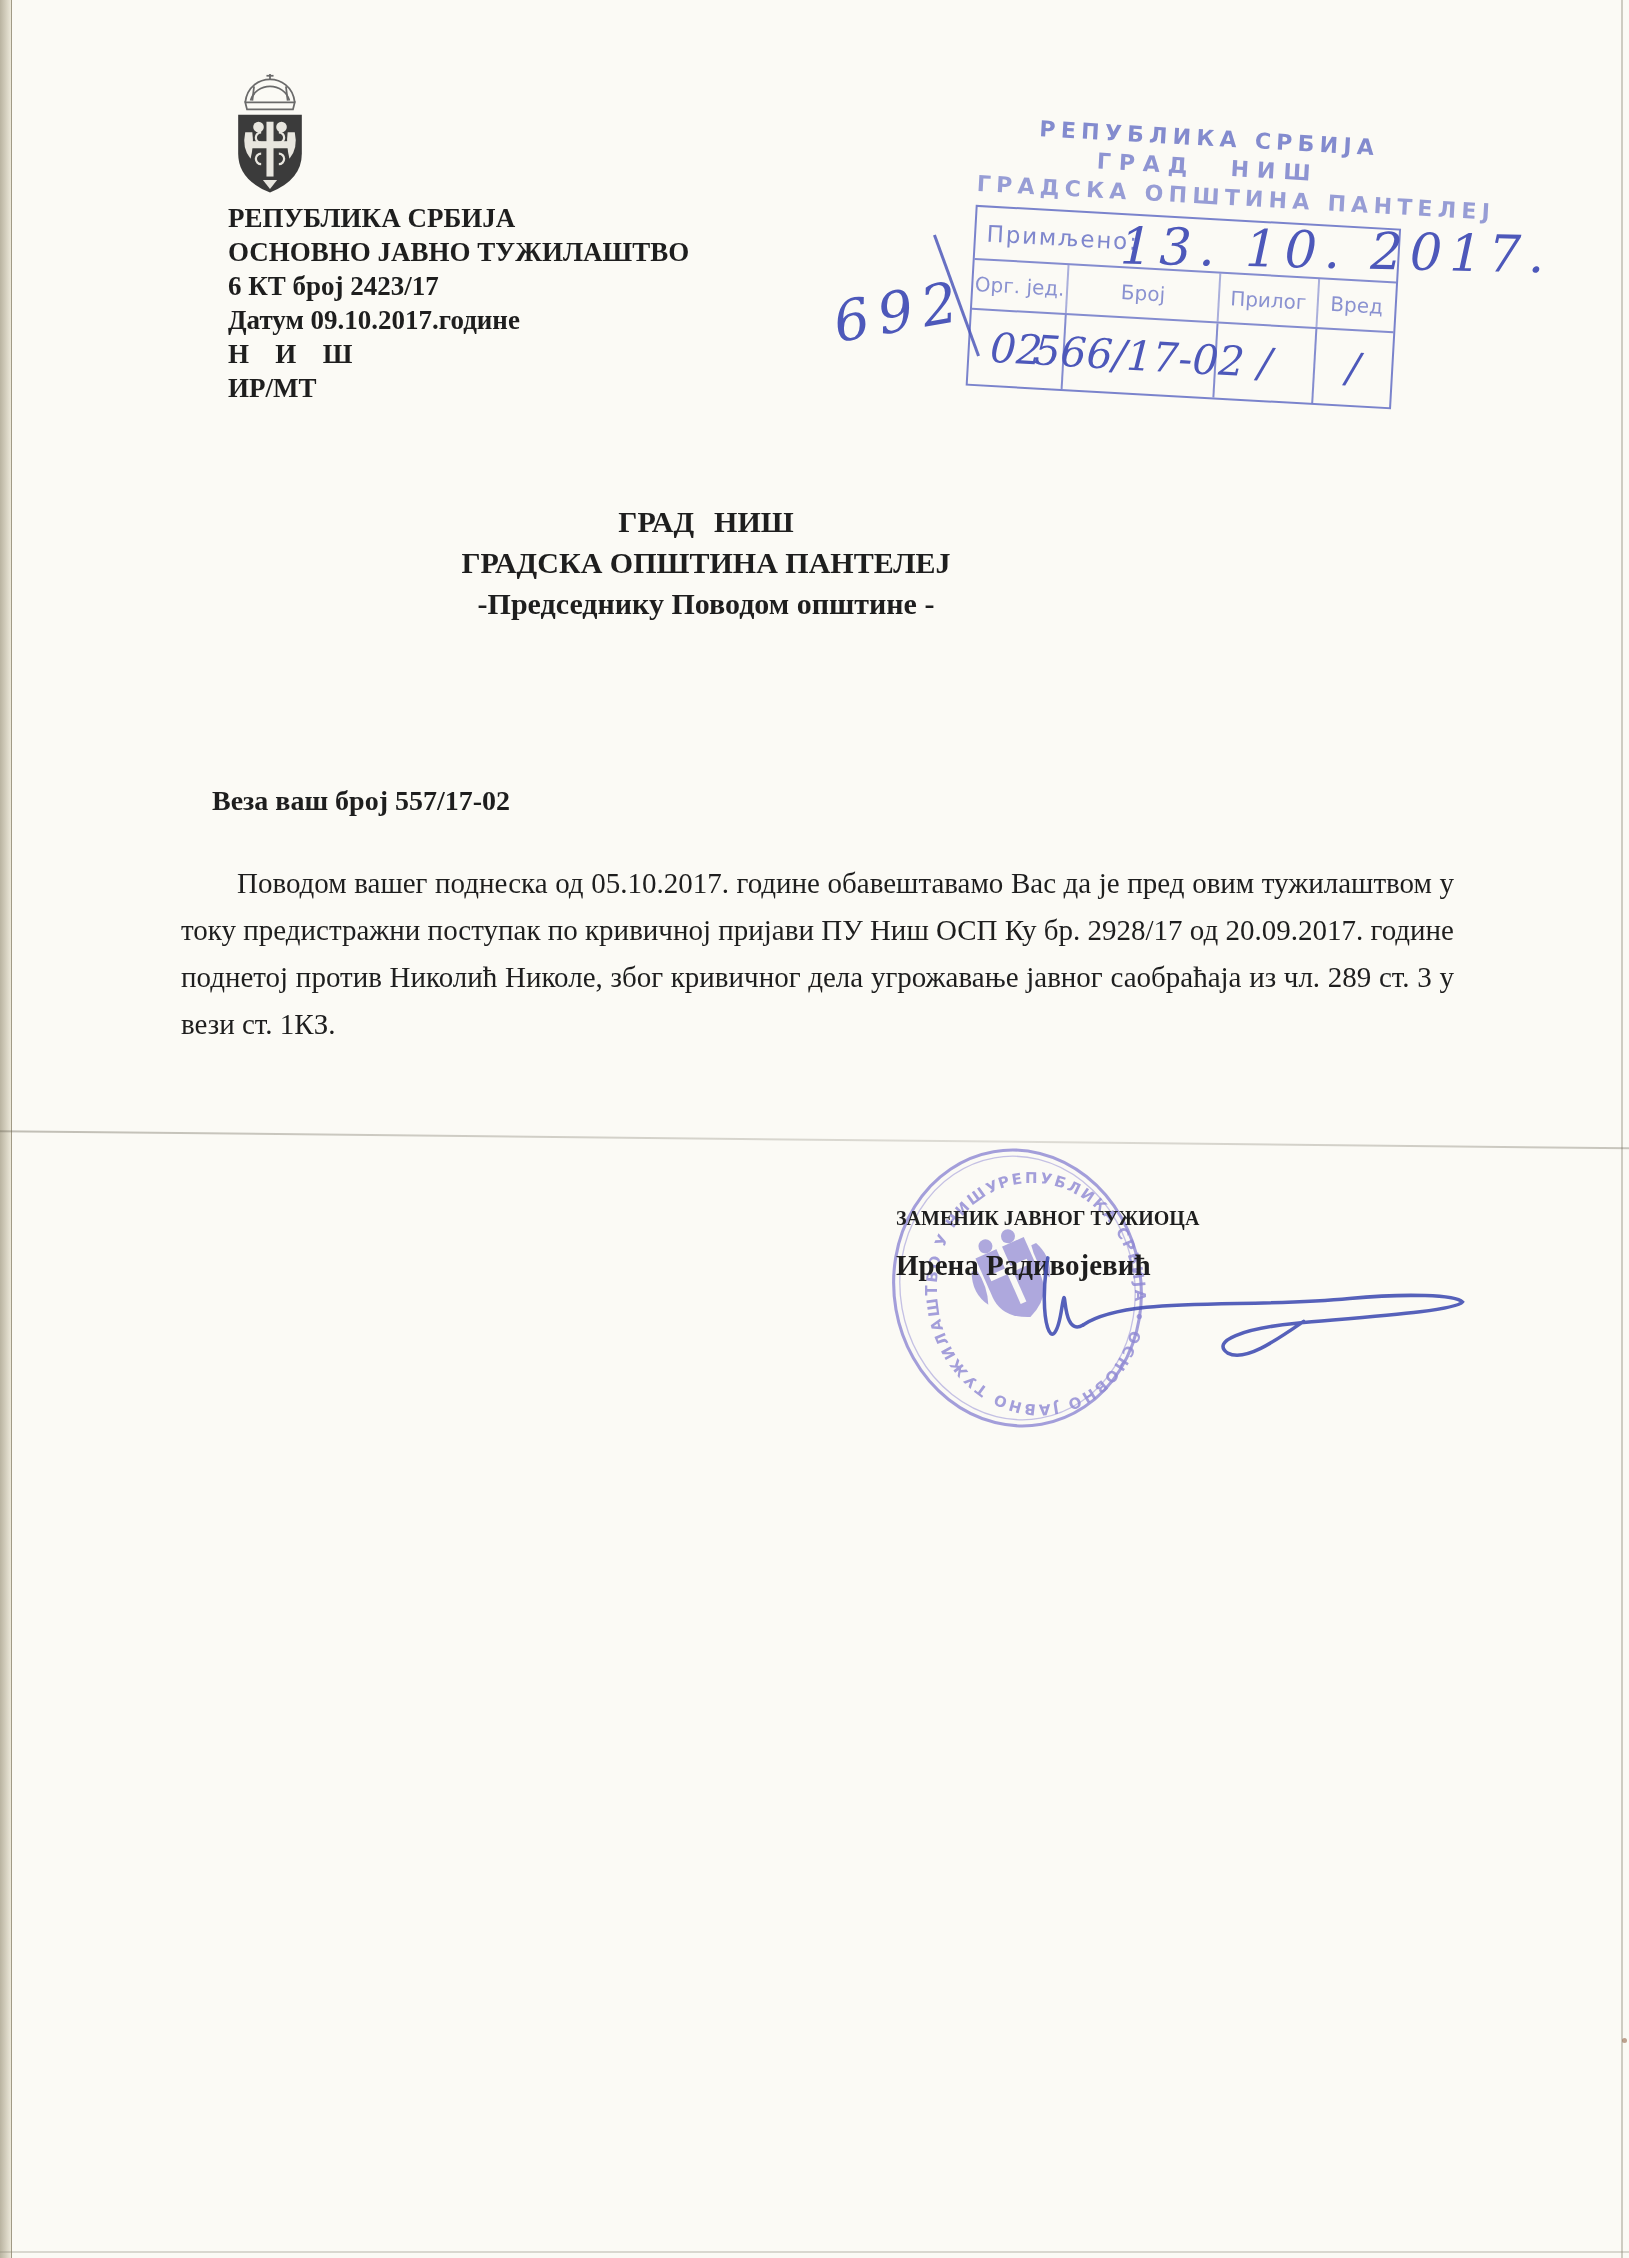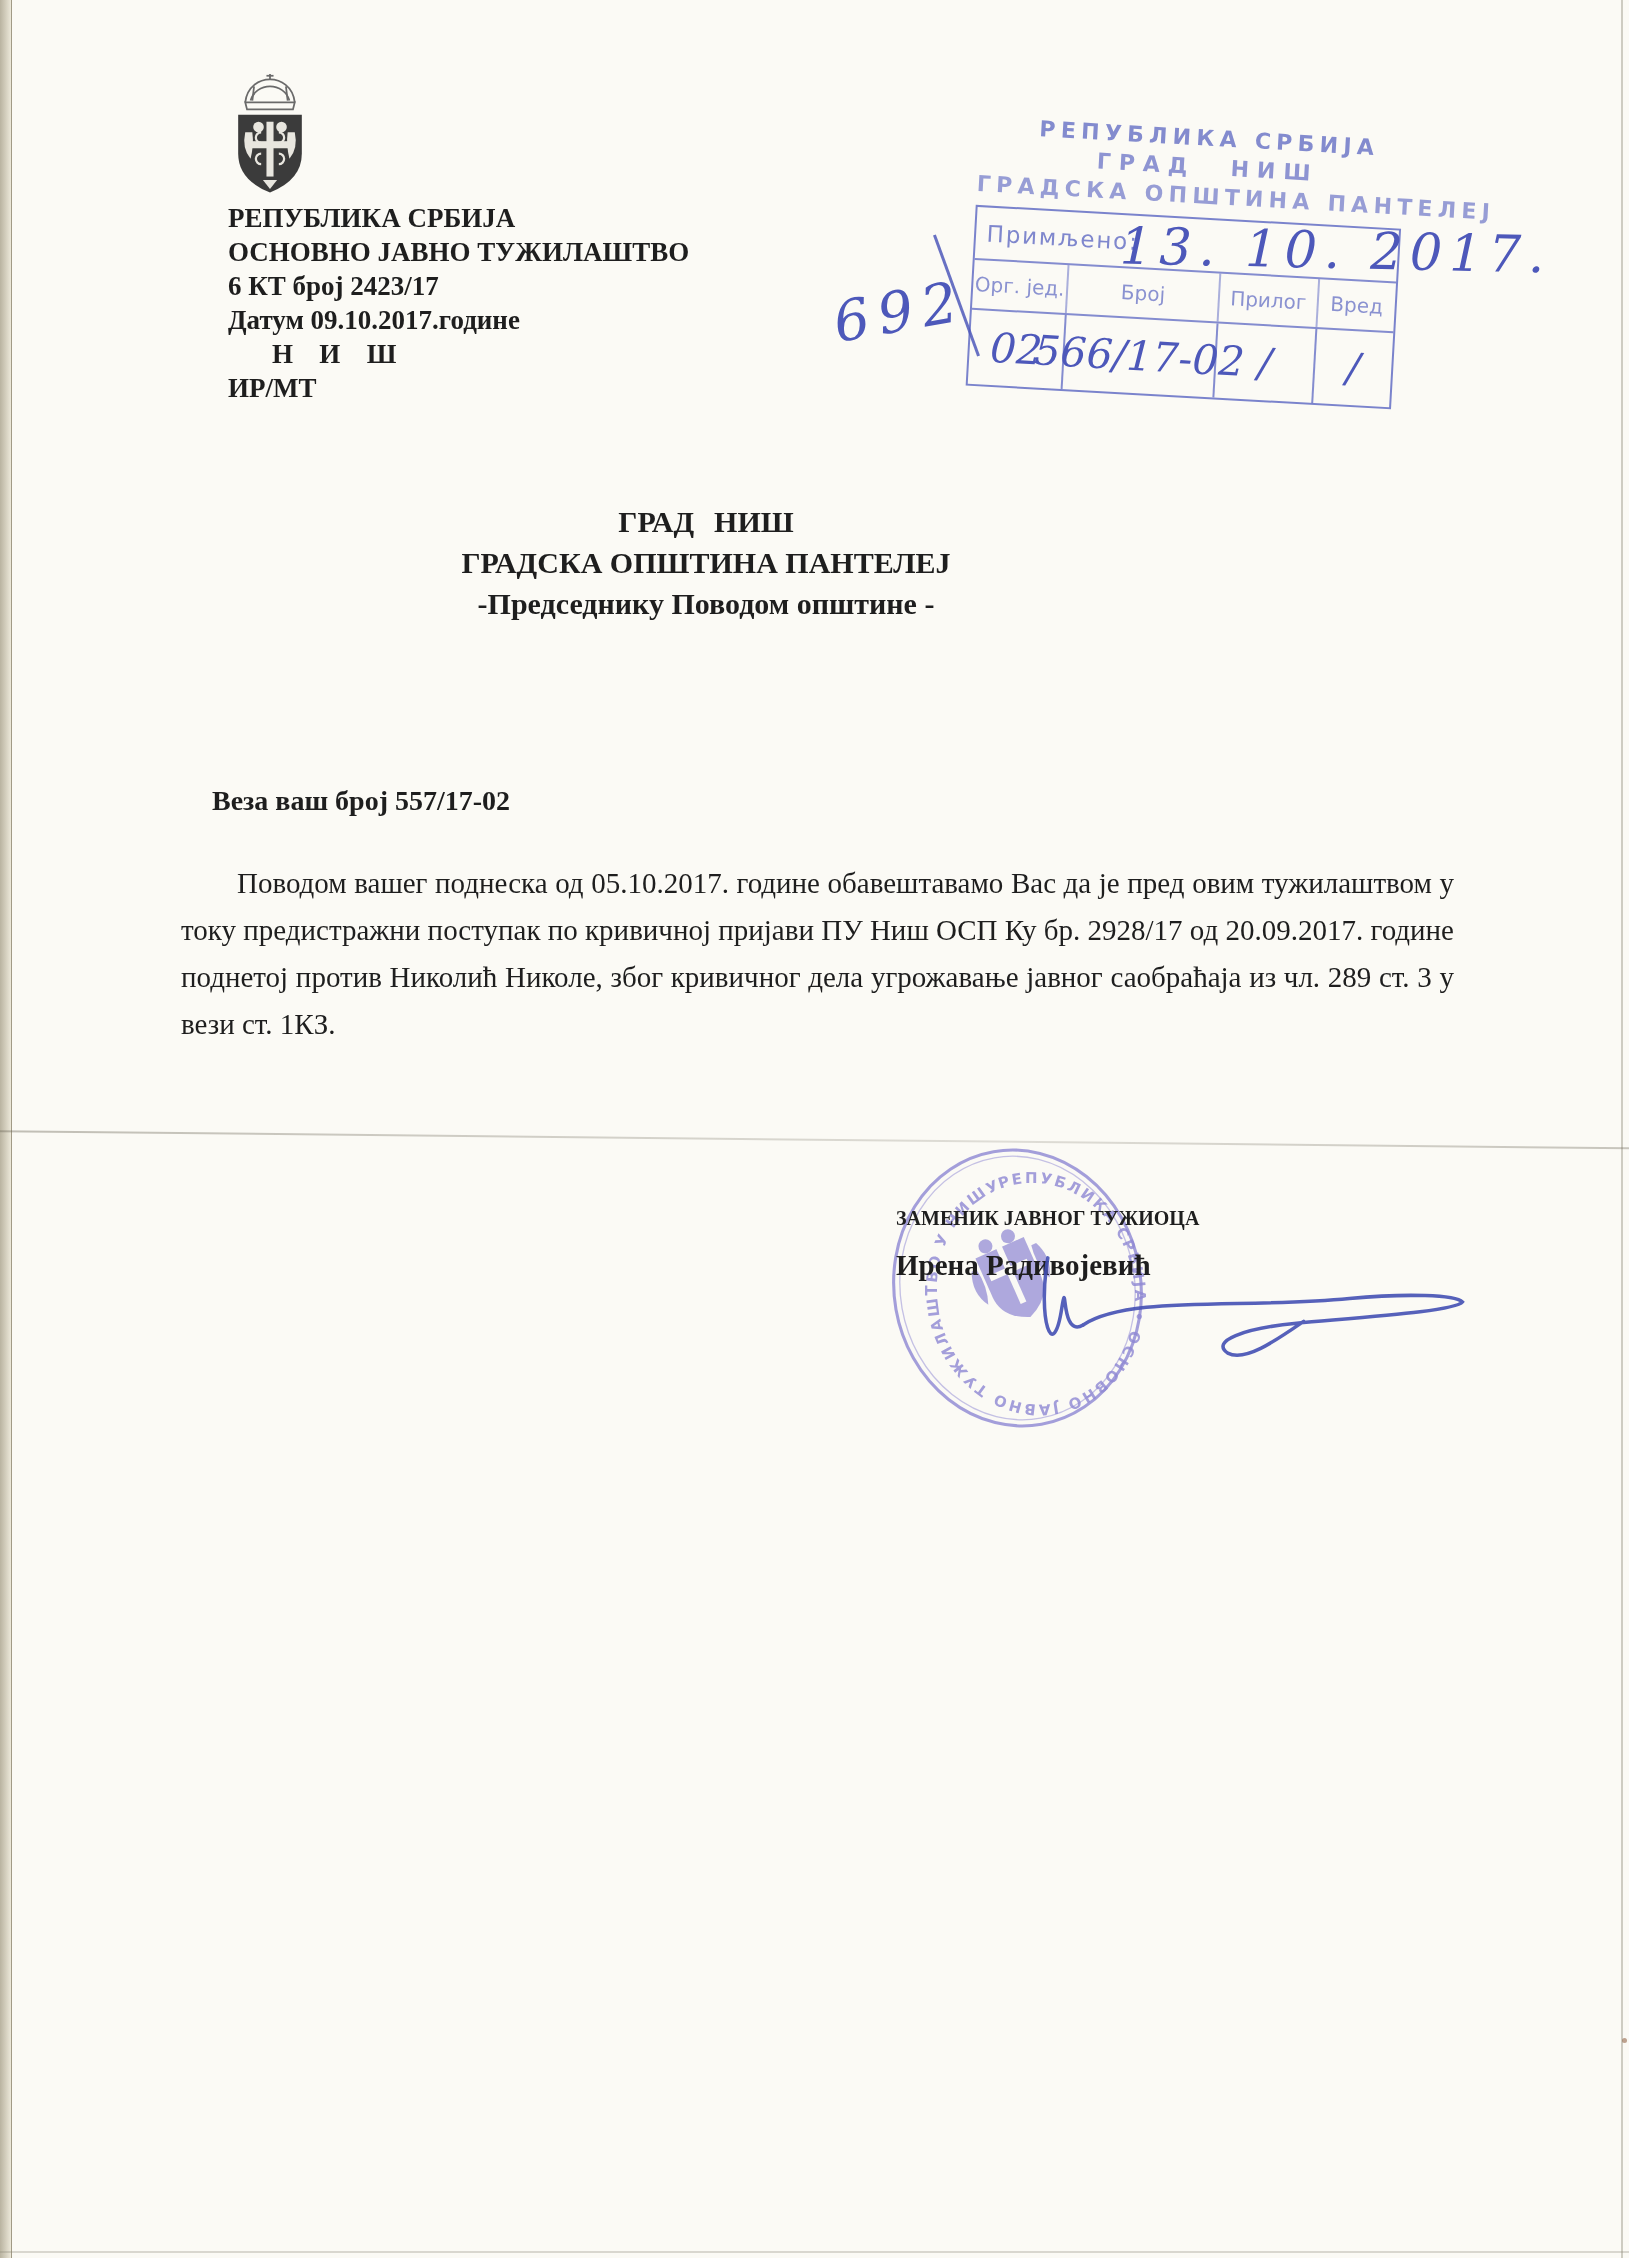--- a/index.html
+++ b/index.html
@@ -18,21 +18,21 @@
   .edge-bottom{position:absolute;left:0;bottom:5.3px;width:100%;height:1.8px;background:rgba(140,135,118,.30);}
   .crease{position:absolute;left:-17.6px;top:1130px;width:1694px;height:1.8px;
     background:linear-gradient(to right,rgba(110,105,90,.42),rgba(110,105,90,.20) 60%,rgba(110,105,90,.38));
     transform:rotate(0.6deg);transform-origin:left center;}
   .speck{position:absolute;left:1622px;top:2038px;width:5.3px;height:5.3px;border-radius:50%;
     background:#8a5a3a;opacity:.55;}
 
   
   .emblem{position:absolute;left:224px;top:74px;}
   .letterhead{position:absolute;left:228px;top:201px;font-weight:bold;font-size:27px;line-height:34px;}
-  .letterhead .lh-nis{word-spacing:16px;letter-spacing:1.8px;margin-left:44px;}
+  .letterhead .lh-nis{word-spacing:16px;letter-spacing:1.8px;}
 
   
   .rstamp{position:absolute;left:981px;top:111px;width:459px;
     transform:rotate(3.2deg);transform-origin:top left;
     color:#5661c0;font-family:"DejaVu Sans", sans-serif;}
   .rs-head{ text-align:center;font-size:22px;font-weight:bold;letter-spacing:5.3px;
     line-height:29px;opacity:.72;white-space:nowrap;}
   .rs-head.l2{word-spacing:19.4px;letter-spacing:8px;opacity:.66;}
   .rs-head.l3{opacity:.60;}
   .rs-table{margin-top:7px;width:422px;border:2.6px solid rgba(86,97,192,.78);}

